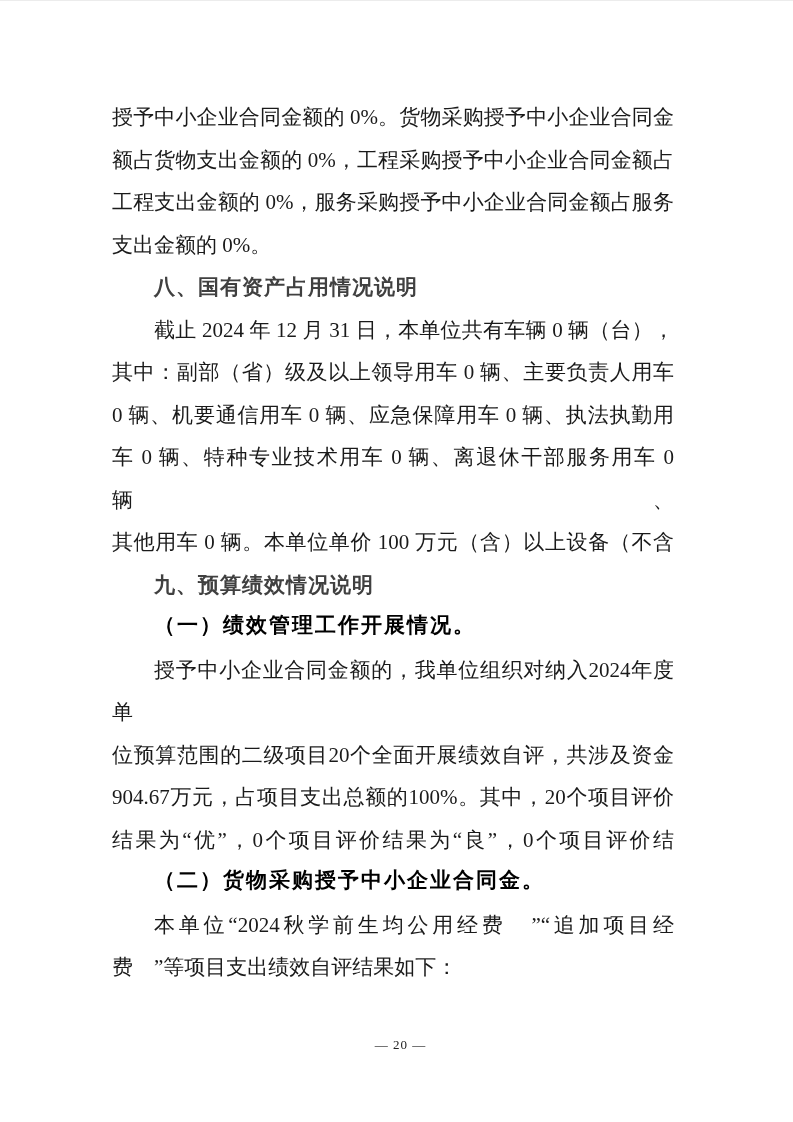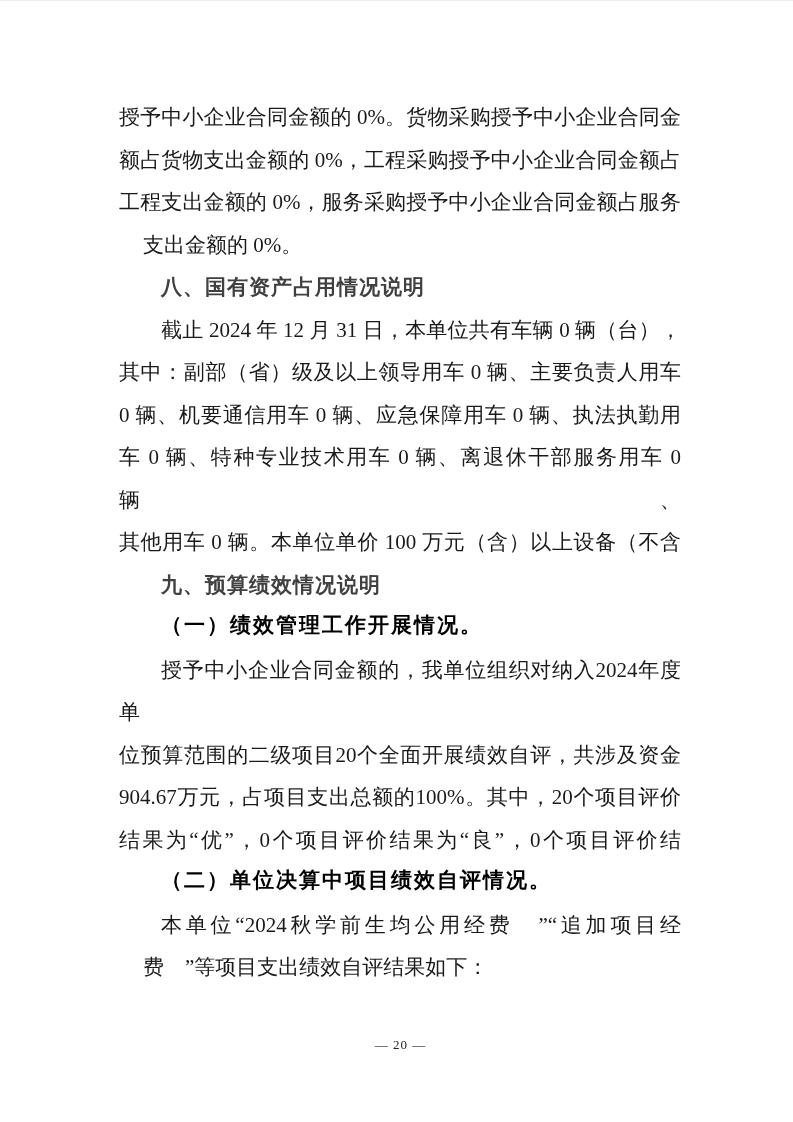--- a/index.html
+++ b/index.html
@@ -11,34 +11,33 @@
   }
   .page {
     position: relative;
     width: 793px; height: 1122px;
     background: #ffffff;
     border-top: 1px solid #ececec;
     overflow: hidden;
   }
   .content {
     position: absolute;
-    left: 119px; top: 95px; width: 562px;
+    left: 112px; top: 95px; width: 562px;
     color: #1a1a1a;
   }
   .line {
     font-size: 21px;
     line-height: 42.5px;
     text-align: justify;
     text-align-last: justify;
     text-justify: inter-ideograph;
   }
   .line.end {
     text-align: left;
     text-align-last: left;
-    margin-left: 24px;
   }
   .line.indent { text-indent: 2em; }
   .heading {
     font-family: "Liberation Sans", "DejaVu Sans", sans-serif;
     font-weight: bold;
     color: #404040;
     font-size: 21px;
     line-height: 42.5px;
     text-indent: 2em;
     text-align: left;
@@ -92,21 +91,21 @@
 
     <div class="subheading">（一）绩效管理工作开展情况。</div>
 
     <div>
       <div class="line indent">授予中小企业合同金额的，我单位组织对纳入2024年度单</div>
       <div class="line">位预算范围的二级项目20个全面开展绩效自评，共涉及资金</div>
       <div class="line">904.67万元，占项目支出总额的100%。其中，20个项目评价</div>
       <div class="line">结果为“优”，0个项目评价结果为“良”，0个项目评价结</div>
     </div>
 
-    <div class="subheading">（二）单位决算中项目绩效自评情况。</div>
+    <div class="subheading">（二）货物采购授予中小企业合同金。</div>
 
     <div>
       <div class="line indent">本单位“2024秋学前生均公用经费　”“追加项目经</div>
       <div class="line end">费　”等项目支出绩效自评结果如下：</div>
     </div>
 
   </div>
 
   <div class="footer">— 20 —</div>
 </div>

